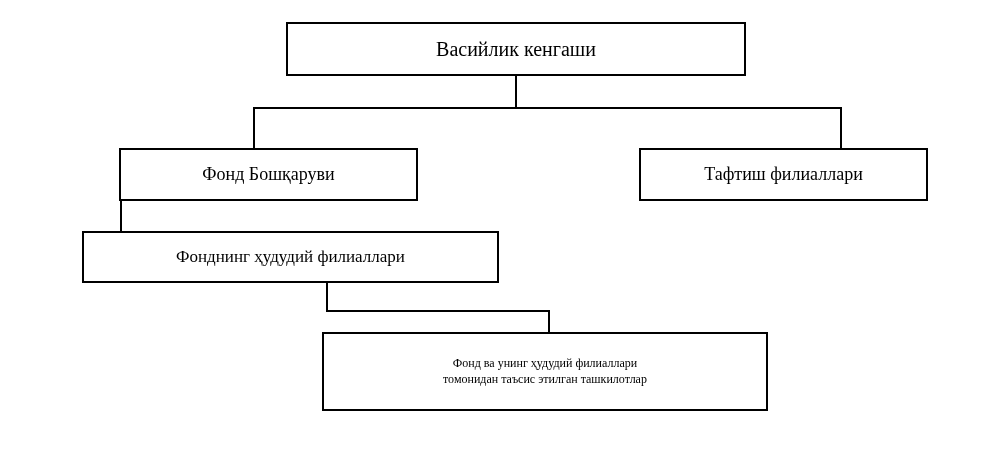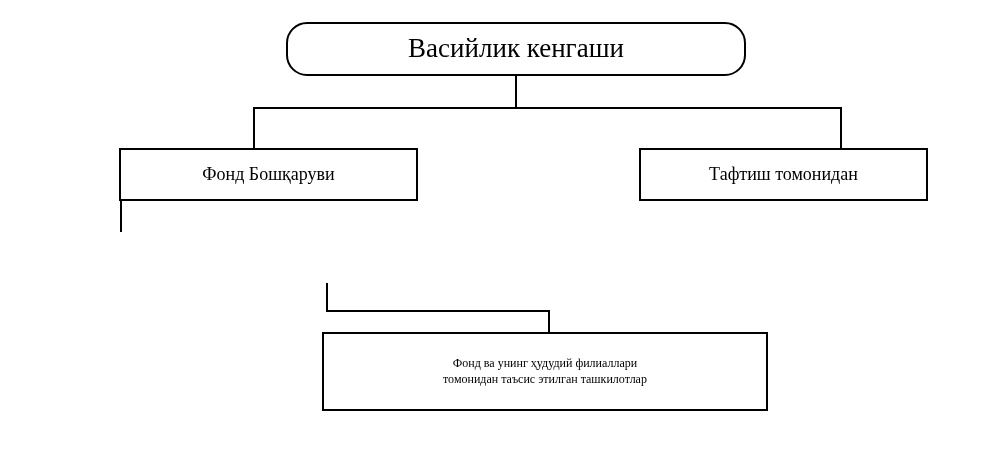--- a/index.html
+++ b/index.html
@@ -29,22 +29,21 @@
   }
   .node-text {
     display: block;
     line-height: 1.32;
     white-space: pre-line;
     padding: 0 6px;
   }
   
   #node-council {
     left: 286px;  top: 22px;  width: 460px; height: 54px;
-    font-size: 27px;
-    border-radius: 21px;
+    font-size: 20px;
   }
   #node-management {
     left: 119px; top: 148px; width: 299px; height: 53px;
     font-size: 18px;
     justify-content: center;
   }
   #node-audit {
     left: 639px; top: 148px; width: 289px; height: 53px;
     font-size: 18px;
   }
@@ -96,22 +95,25 @@
 
   <div class="node" id="node-council">
     <span class="node-text">Васийлик кенгаши</span>
   </div>
 
   <div class="node" id="node-management">
     <span class="node-text">Фонд Бошқаруви</span>
   </div>
 
   <div class="node" id="node-audit">
-    <span class="node-text">Тафтиш томонидан</span>
+    <span class="node-text">Тафтиш филиаллари</span>
   </div>
 
+  <div class="node" id="node-branches">
+    <span class="node-text">Фонднинг ҳудудий филиаллари</span>
+  </div>
 
   <div class="node" id="node-orgs">
     <span class="node-text">Фонд ва унинг ҳудудий филиаллари
 томонидан таъсис этилган ташкилотлар</span>
   </div>
 
 </div>
 
 </body></html>

